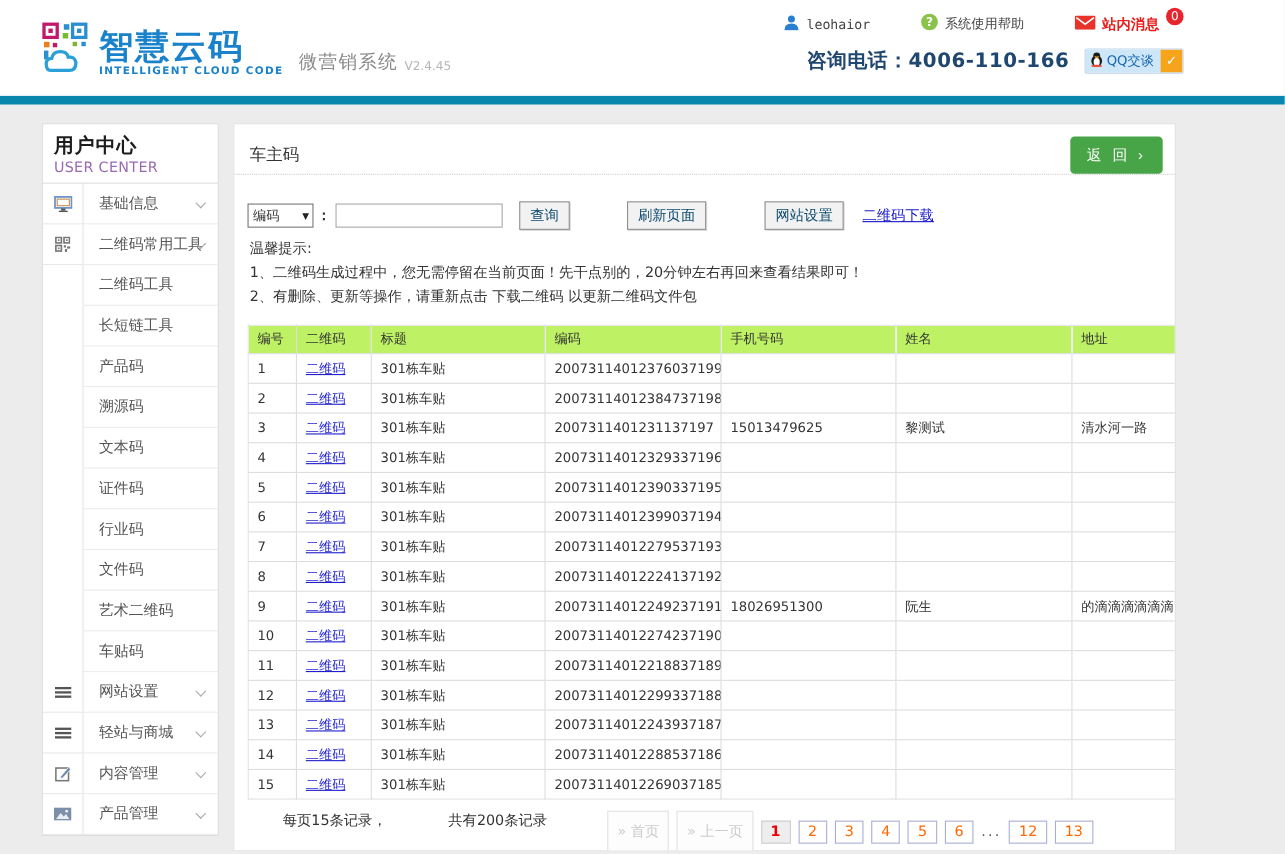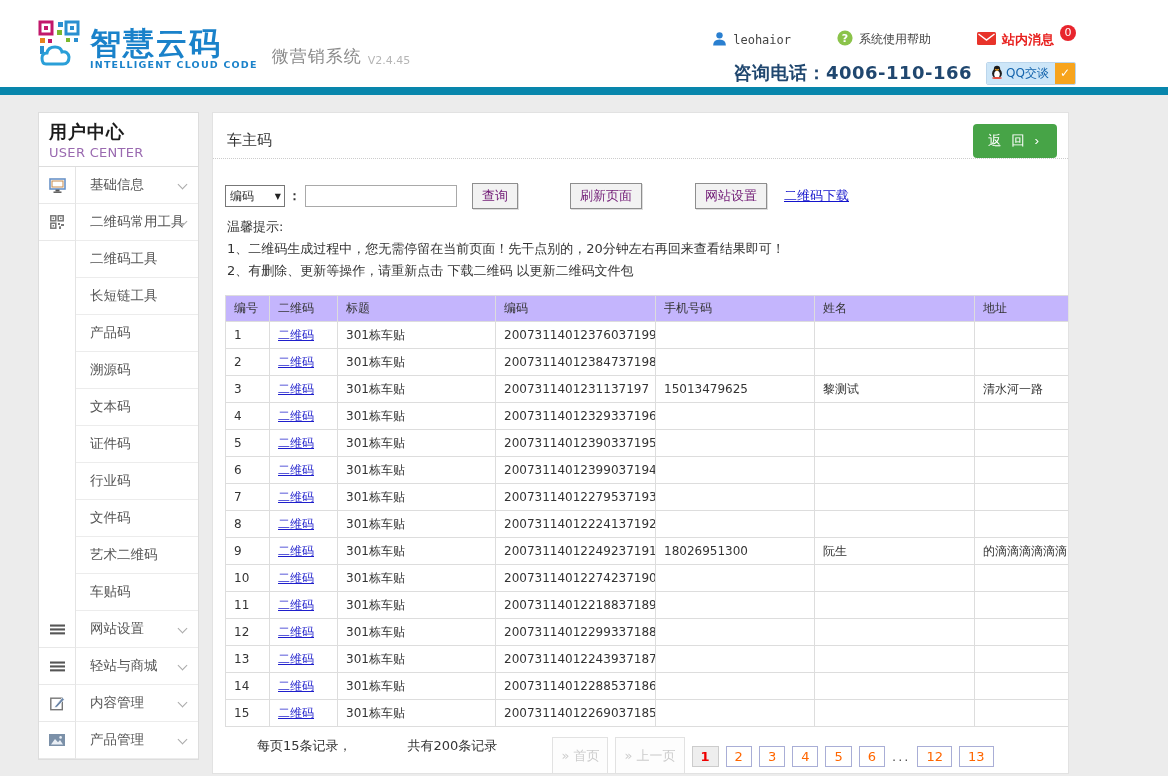--- a/index.html
+++ b/index.html
@@ -7,21 +7,21 @@
     font-family:"DejaVu Sans","Liberation Sans",sans-serif; }
 
   
   .topbar { height:87px; background:#fff; position:relative; }
   .logo-area { position:absolute; left:38px; top:20px; display:flex; align-items:flex-end; }
   .logo-mark { width:46px; height:50px; margin-right:6px; }
   .logo-title { font-size:31px; font-weight:bold; color:#1a82ca; line-height:32px; letter-spacing:2px; }
   .logo-sub { font-size:9.5px; font-weight:bold; color:#1a82ca; letter-spacing:1.2px; }
   .sys-name { font-size:17px; color:#8a8a8a; margin:0 6px 2px 14px; letter-spacing:1px; }
   .sys-ver { font-size:11px; color:#b5b5b5; margin-bottom:3px; }
-  .top-right { position:absolute; right:92px; top:30px; text-align:center; }
+  .top-right { position:absolute; right:92px; top:12px; text-align:center; }
   .top-row1 { display:flex; align-items:center; justify-content:flex-end; gap:8px; }
   .tr-item { display:flex; align-items:center; gap:6px; font-size:12px; color:#444; }
   .tr-item + .tr-item { margin-left:38px; }
   .user-name { font-family:"DejaVu Sans Mono","Liberation Mono",monospace; font-size:12px; color:#444; }
   .msg-label { color:#e8201e; font-weight:bold; font-size:13px; }
   .badge { background:#e8252d; color:#fff; border-radius:50%; min-width:16px; height:16px;
     font-size:11px; display:inline-flex; align-items:center; justify-content:center;
     position:relative; top:-7px; margin-left:0px; }
   .top-row2 { margin-top:12px; display:flex; align-items:center; justify-content:flex-end; }
   .phone-text { font-size:18px; font-weight:bold; color:#20476f; letter-spacing:.5px; }
@@ -58,33 +58,33 @@
   .back-btn { background:#47a447; color:#fff; border:none; border-radius:4px;
     padding:8px 15px; font-size:13.5px; letter-spacing:3px; cursor:pointer; }
 
   .filter-row { display:flex; align-items:center; margin:24px 12px 0 12px; font-size:13px; color:#333; }
   .select-box { border:1px solid #777; width:60px; height:22px; display:flex; align-items:center;
     justify-content:space-between; padding:0 3px 0 4px; font-size:12px; background:#fff; cursor:pointer; }
   .select-arrow { font-size:8px; color:#222; }
   .colon { margin:0 4px 0 3px; font-weight:bold; }
   .text-input { width:152px; height:22px; border:1px solid #a9a9a9; outline:none; padding:0 4px; font-size:12px; }
   .btn { border:1px solid #8e8e8e; background:#f2f2f2; padding:3px 9px; font-size:13px;
-    color:#701a75; cursor:pointer; box-shadow:1px 1px 0 #ddd; }
+    color:#0c4a6e; cursor:pointer; box-shadow:1px 1px 0 #ddd; }
   .btn-query { margin-left:15px; }
   .btn-refresh { margin-left:52px; }
   .btn-download { margin-left:53px; }
   .dl-link { margin-left:17px; color:#1414cc; text-decoration:underline; font-size:13px; cursor:pointer; }
 
   .tips { margin:7px 12px 0 14px; font-size:13px; color:#333; line-height:22px; }
 
   .table-wrap { margin:13px 0 0 12px; width:845px; overflow:hidden; }
   table { border-collapse:collapse; table-layout:fixed; width:845px; font-size:12px; color:#333; }
   th, td { border:1px solid #ddd; height:27px; padding:0 0 0 8px; text-align:left;
     white-space:nowrap; overflow:hidden; font-weight:normal; }
-  th { background:#c4b5fd; height:26px; }
+  th { background:#bef264; height:26px; }
   .c0{width:44px}.c1{width:68px}.c2{width:158px}.c3{width:160px}.c4{width:159px}.c5{width:160px}.c6{width:96px}
   td a { color:#1f1fcc; text-decoration:underline; cursor:pointer; }
 
   .pager { display:flex; align-items:flex-start; margin:10px 0 0 0; font-size:13px; color:#333; }
   .pager-per { margin-left:44px; }
   .pager-total { margin-left:56px; }
   .pager-btns { margin-left:55px; width:500px; display:flex; flex-wrap:wrap;
     row-gap:6px; column-gap:7px; align-items:center; }
   .pg { border:1px solid #a9aed6; background:#fff; color:#f60; font-size:13px;
     padding:9px 8px; cursor:pointer; white-space:nowrap; }

